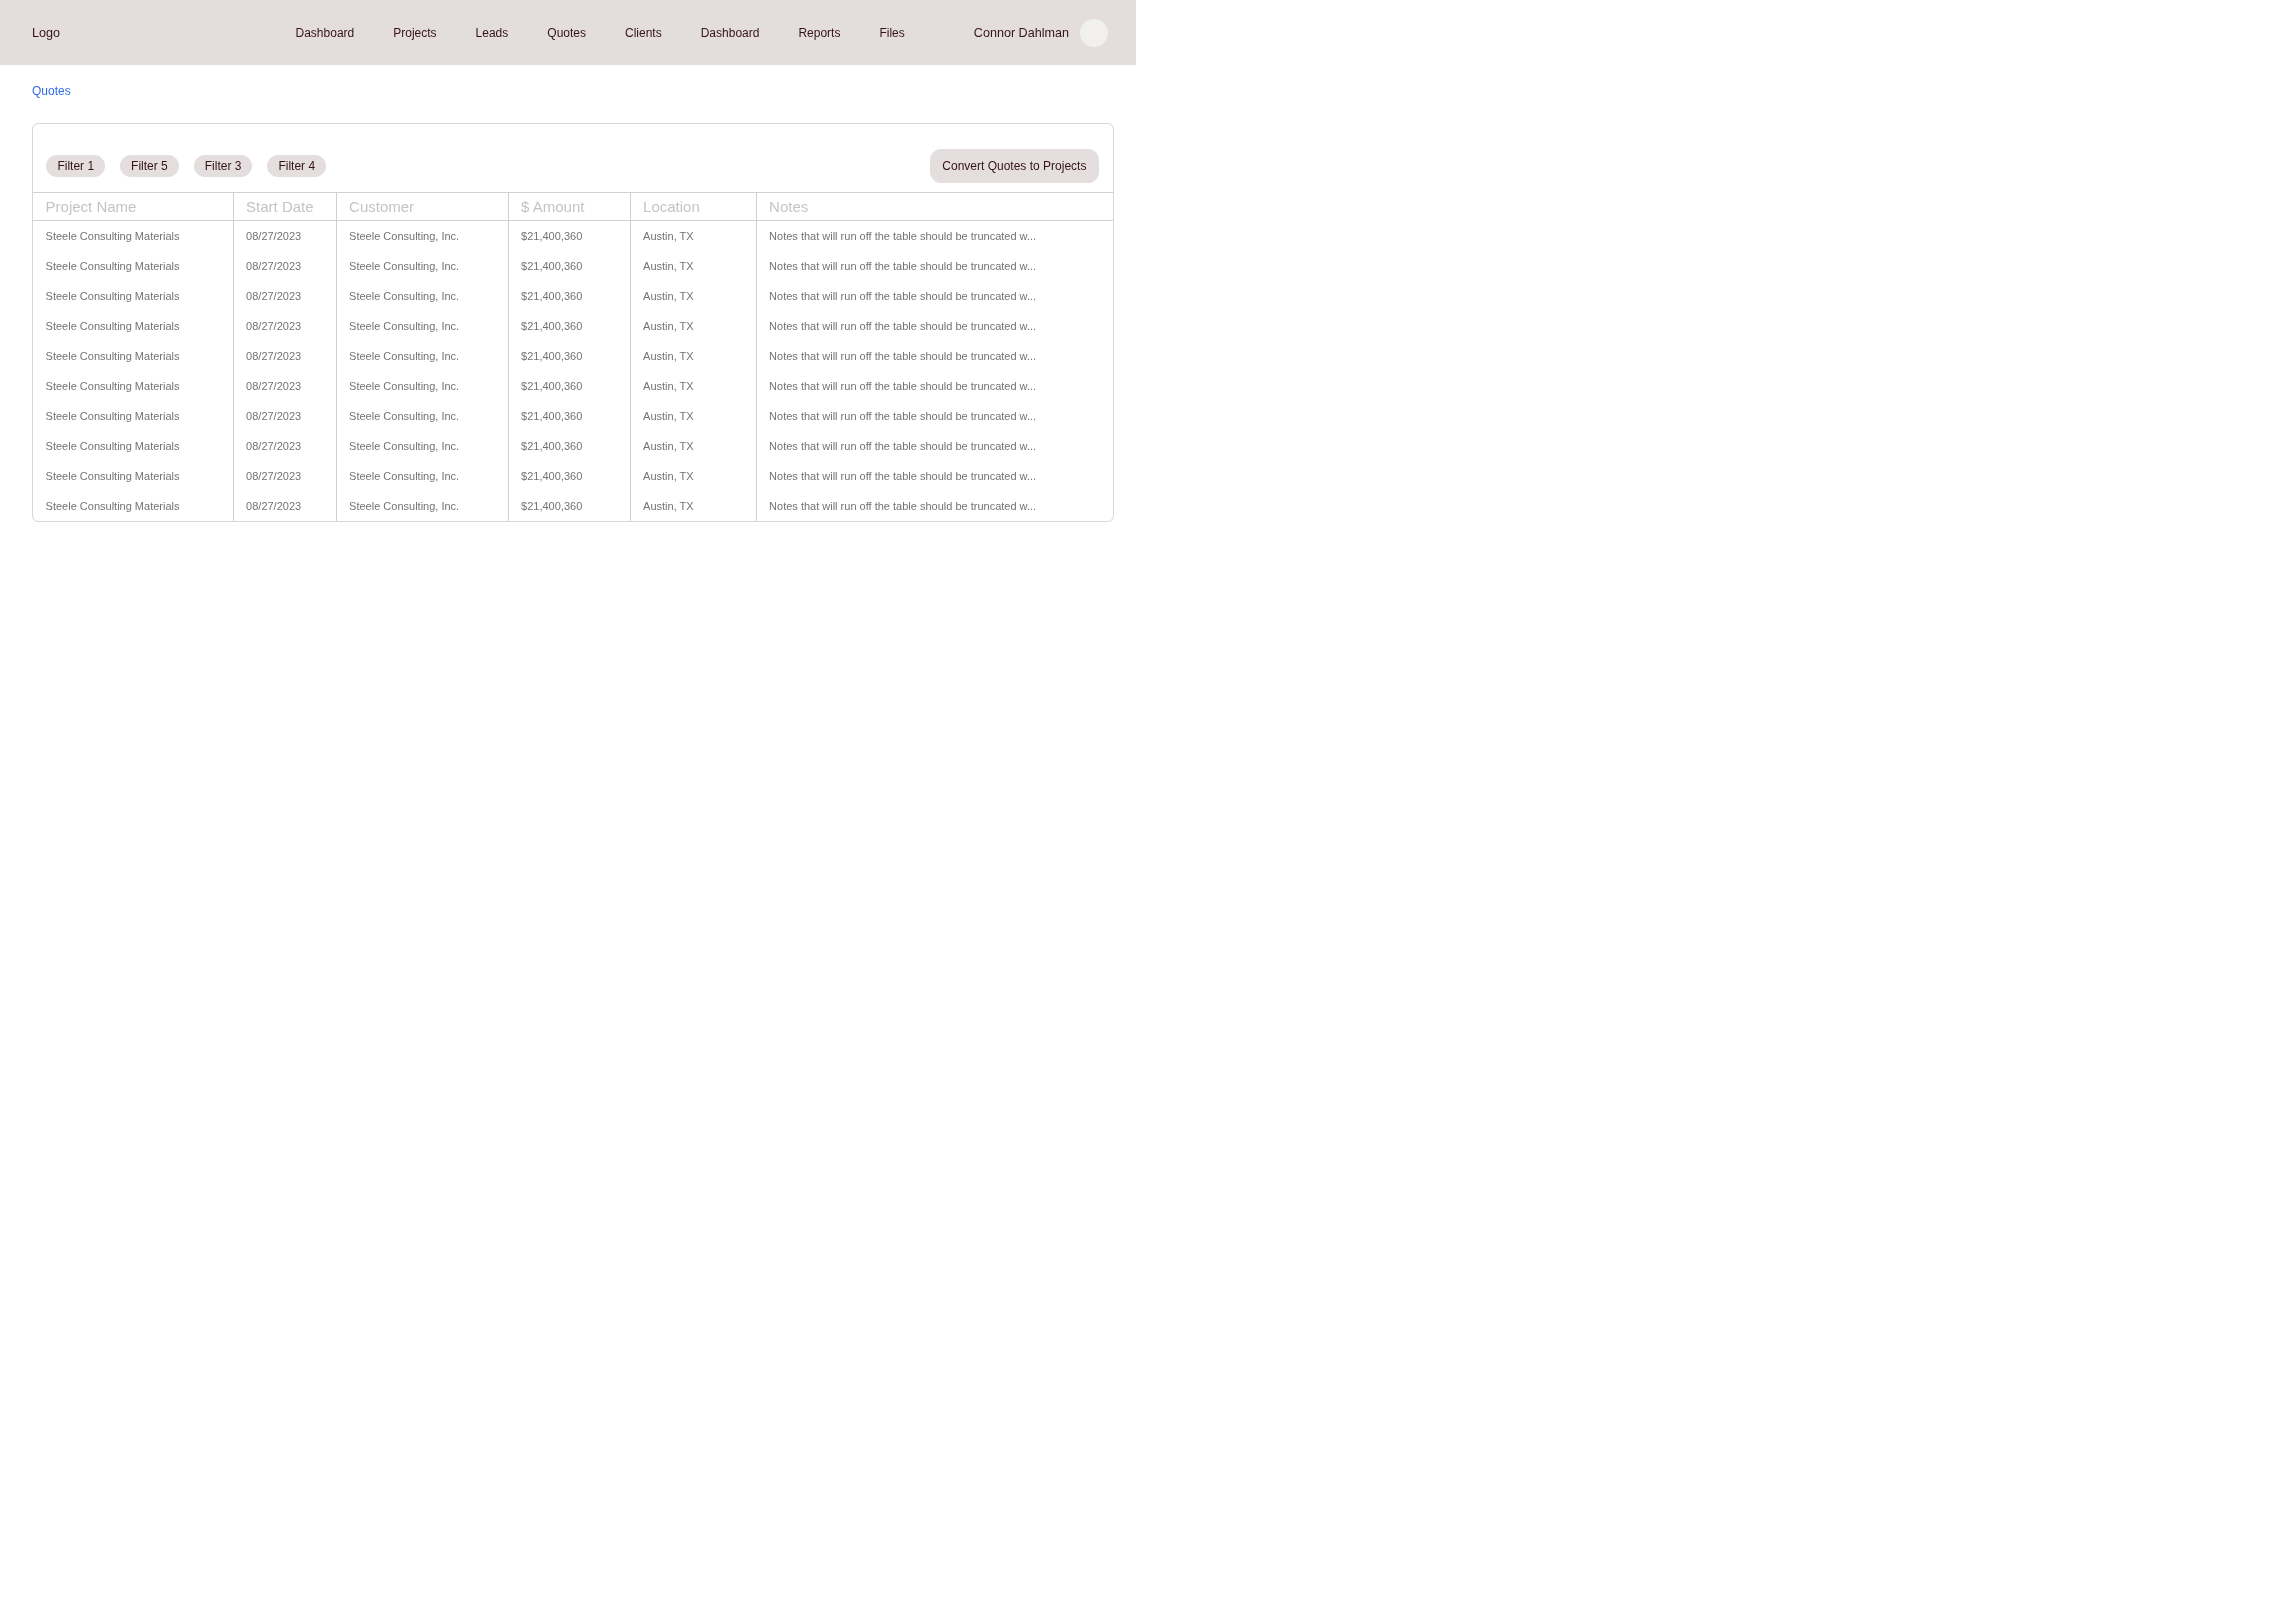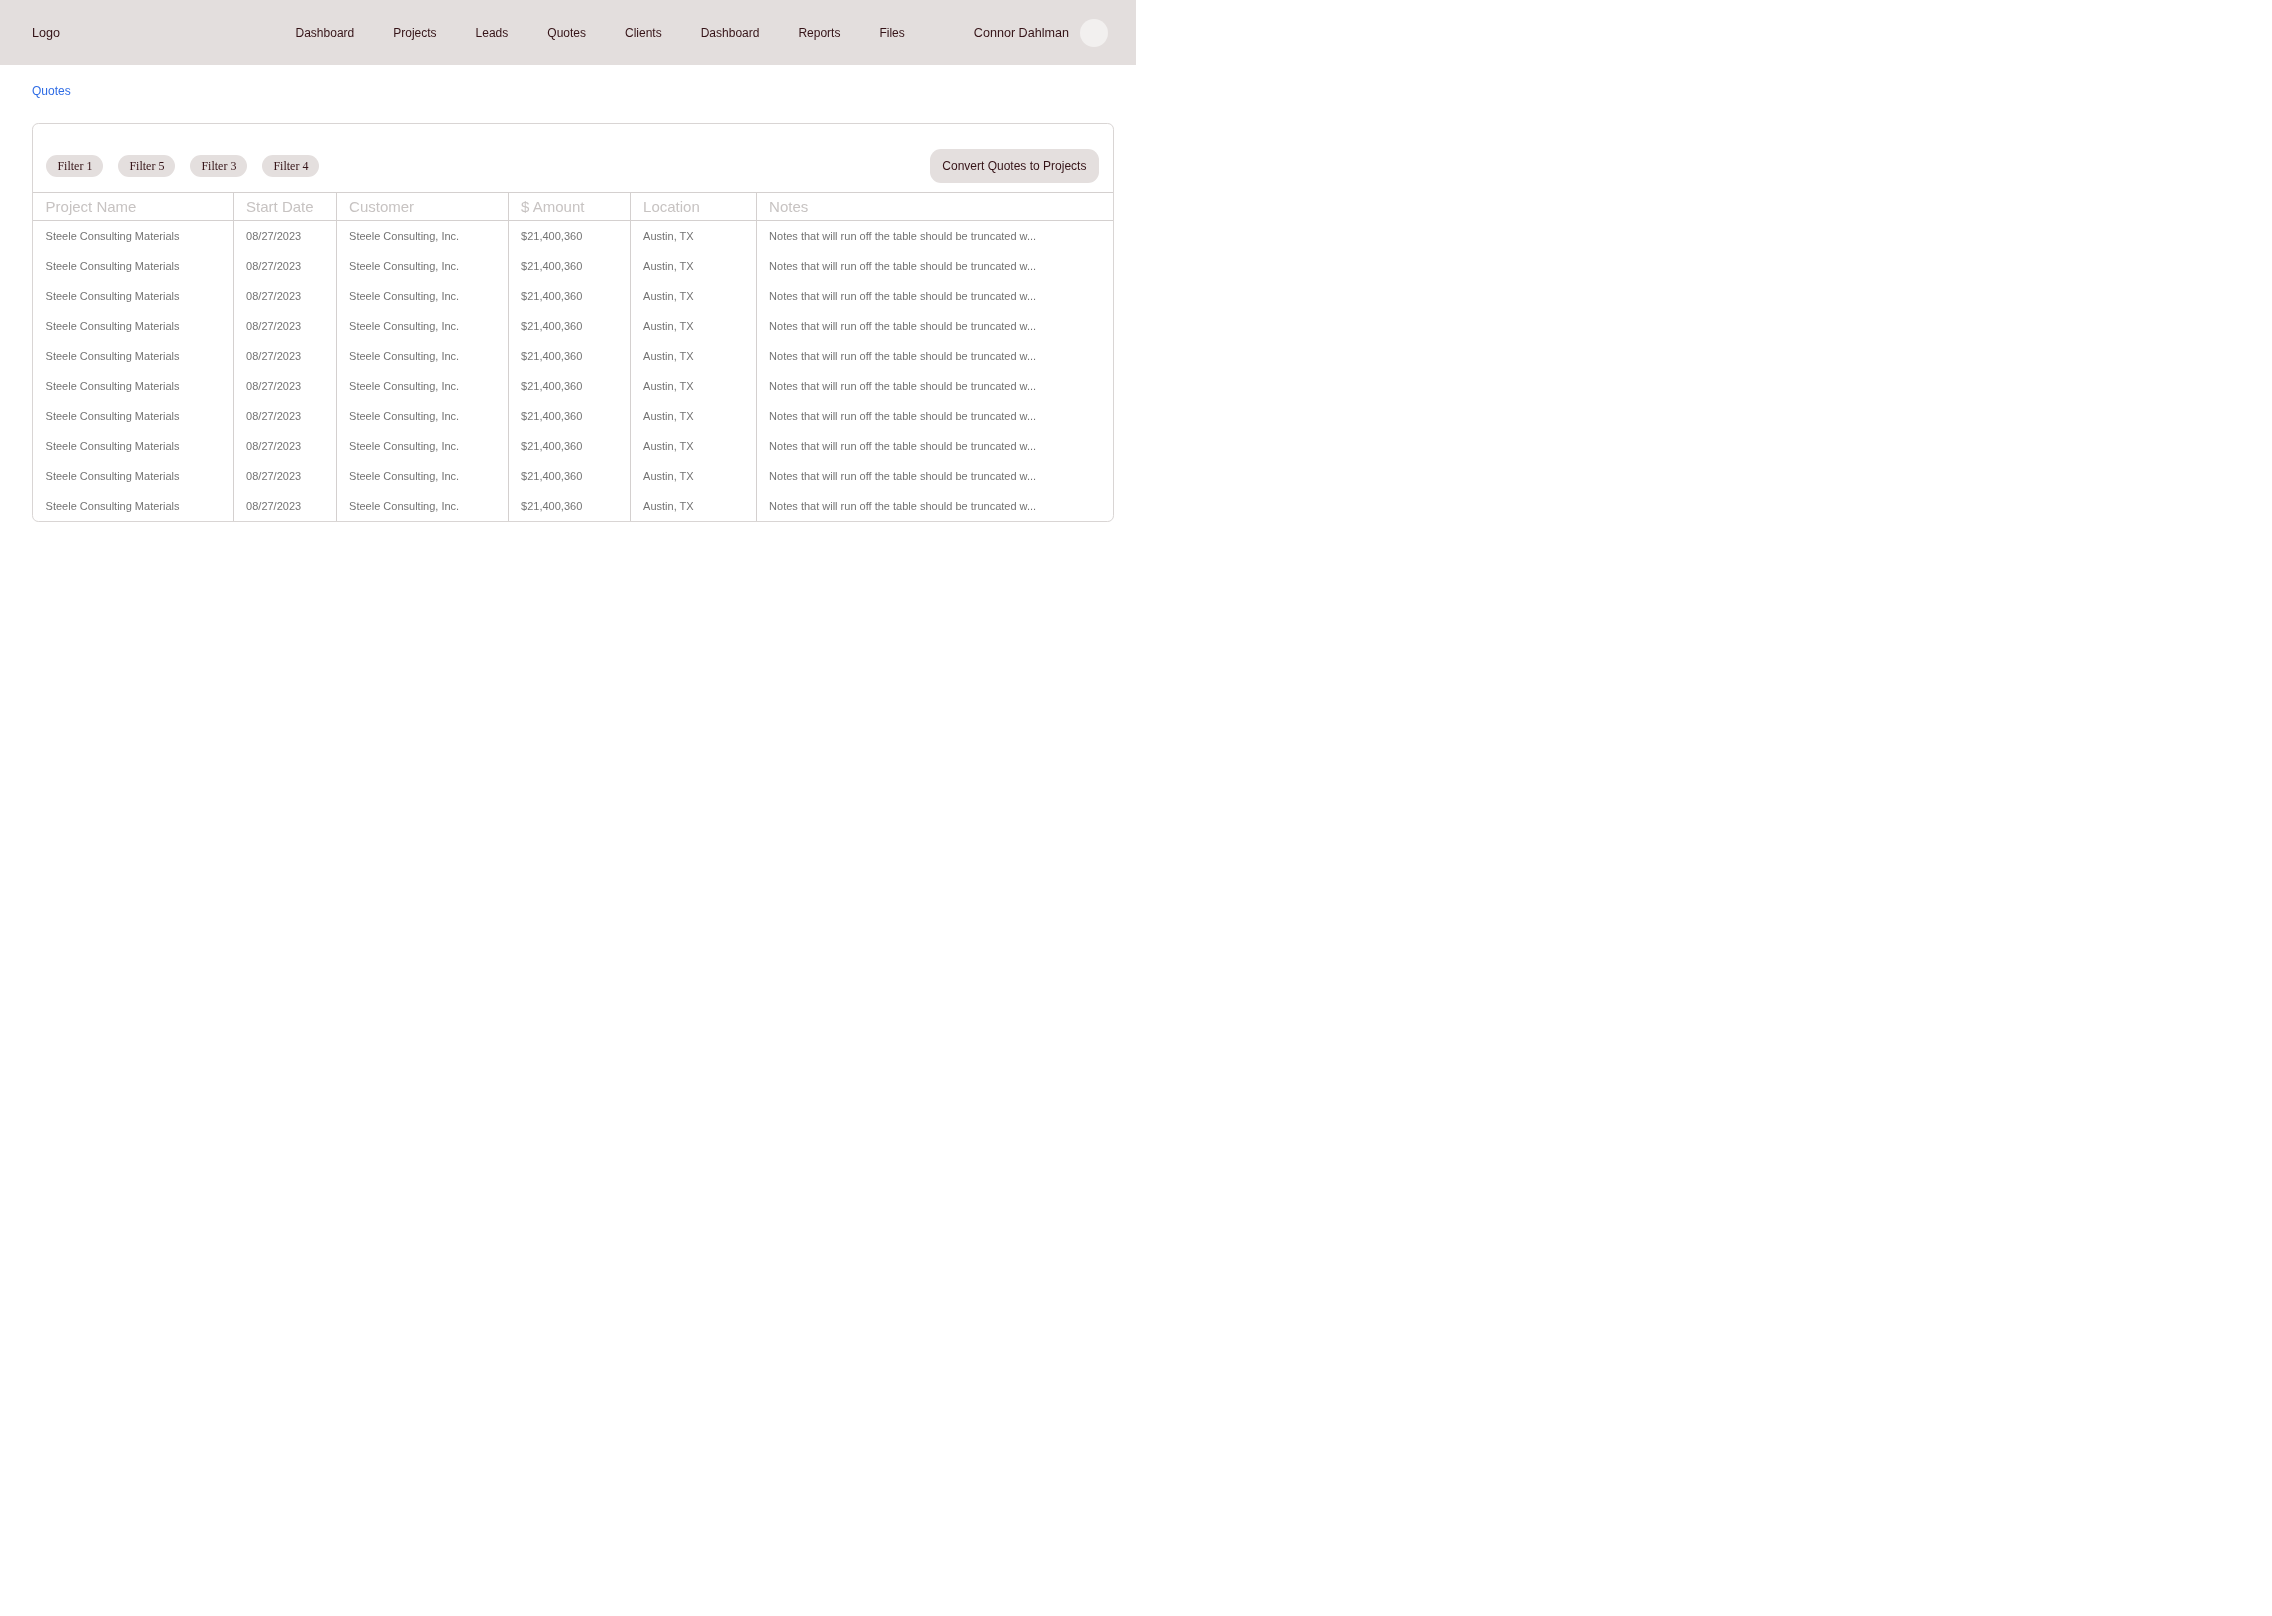--- a/index.html
+++ b/index.html
@@ -87,21 +87,21 @@
     align-items: center;
     gap: 15px;
   }
   .pill {
     height: 22px;
     padding: 0 11px;
     border: none;
     border-radius: 11px;
     background: #E4DFDE;
     color: #351317;
-    font-family: Liberation Serif, serif;
+    font-family: Liberation Sans, sans-serif;
     font-size: 12px;
     line-height: 22px;
     cursor: pointer;
     white-space: nowrap;
   }
   .convert-btn {
     margin-left: auto;
     height: 34px;
     padding: 0 12.6px;
     border: none;

